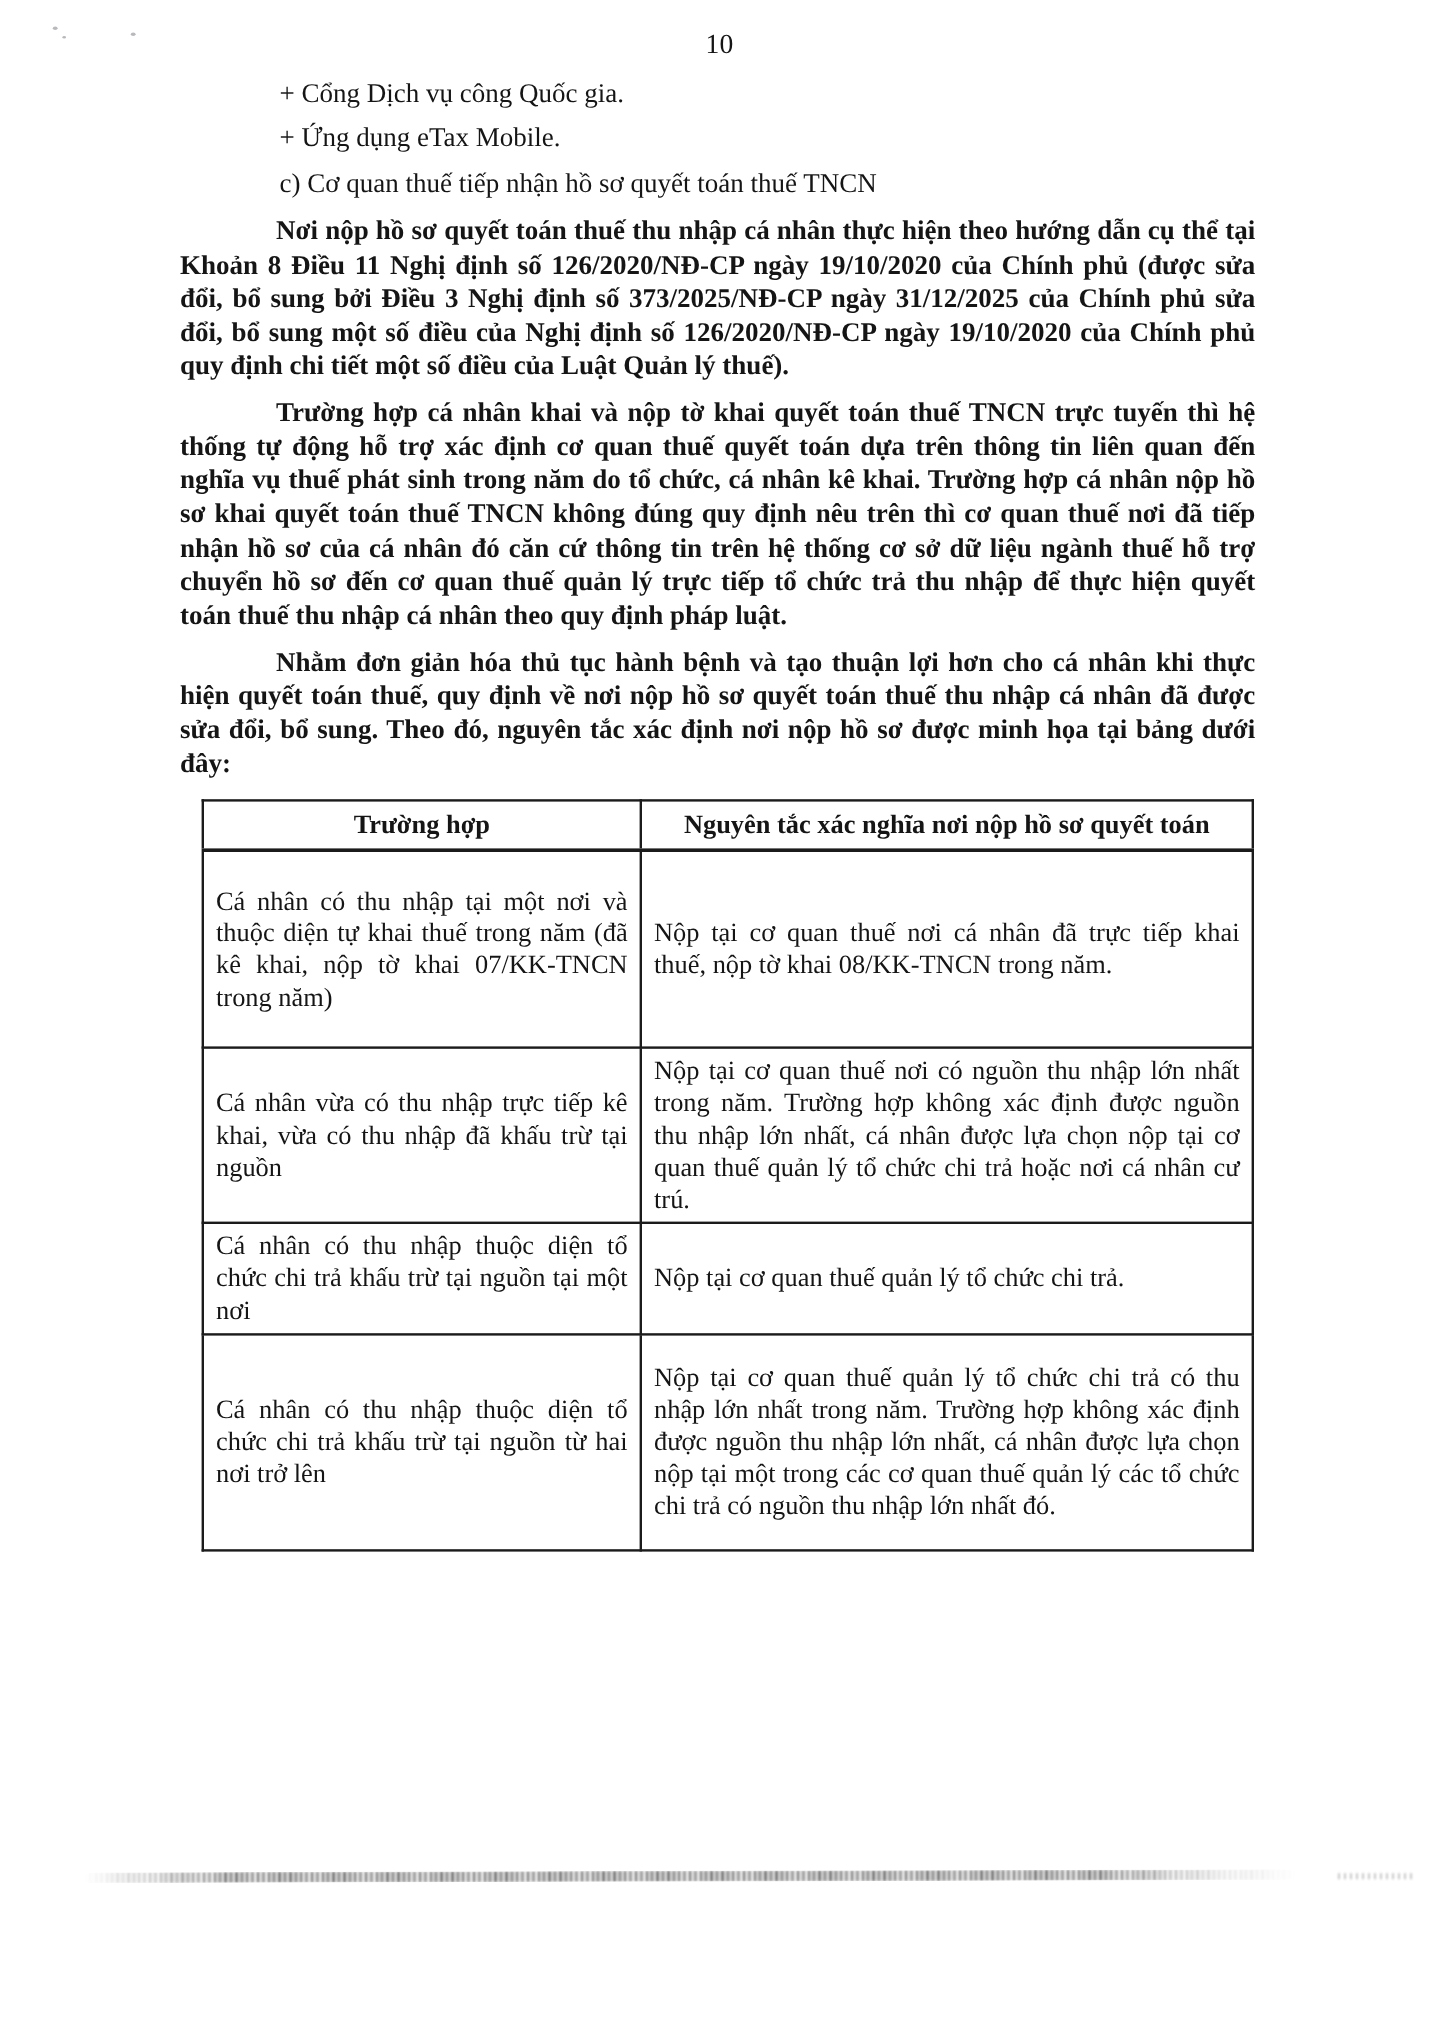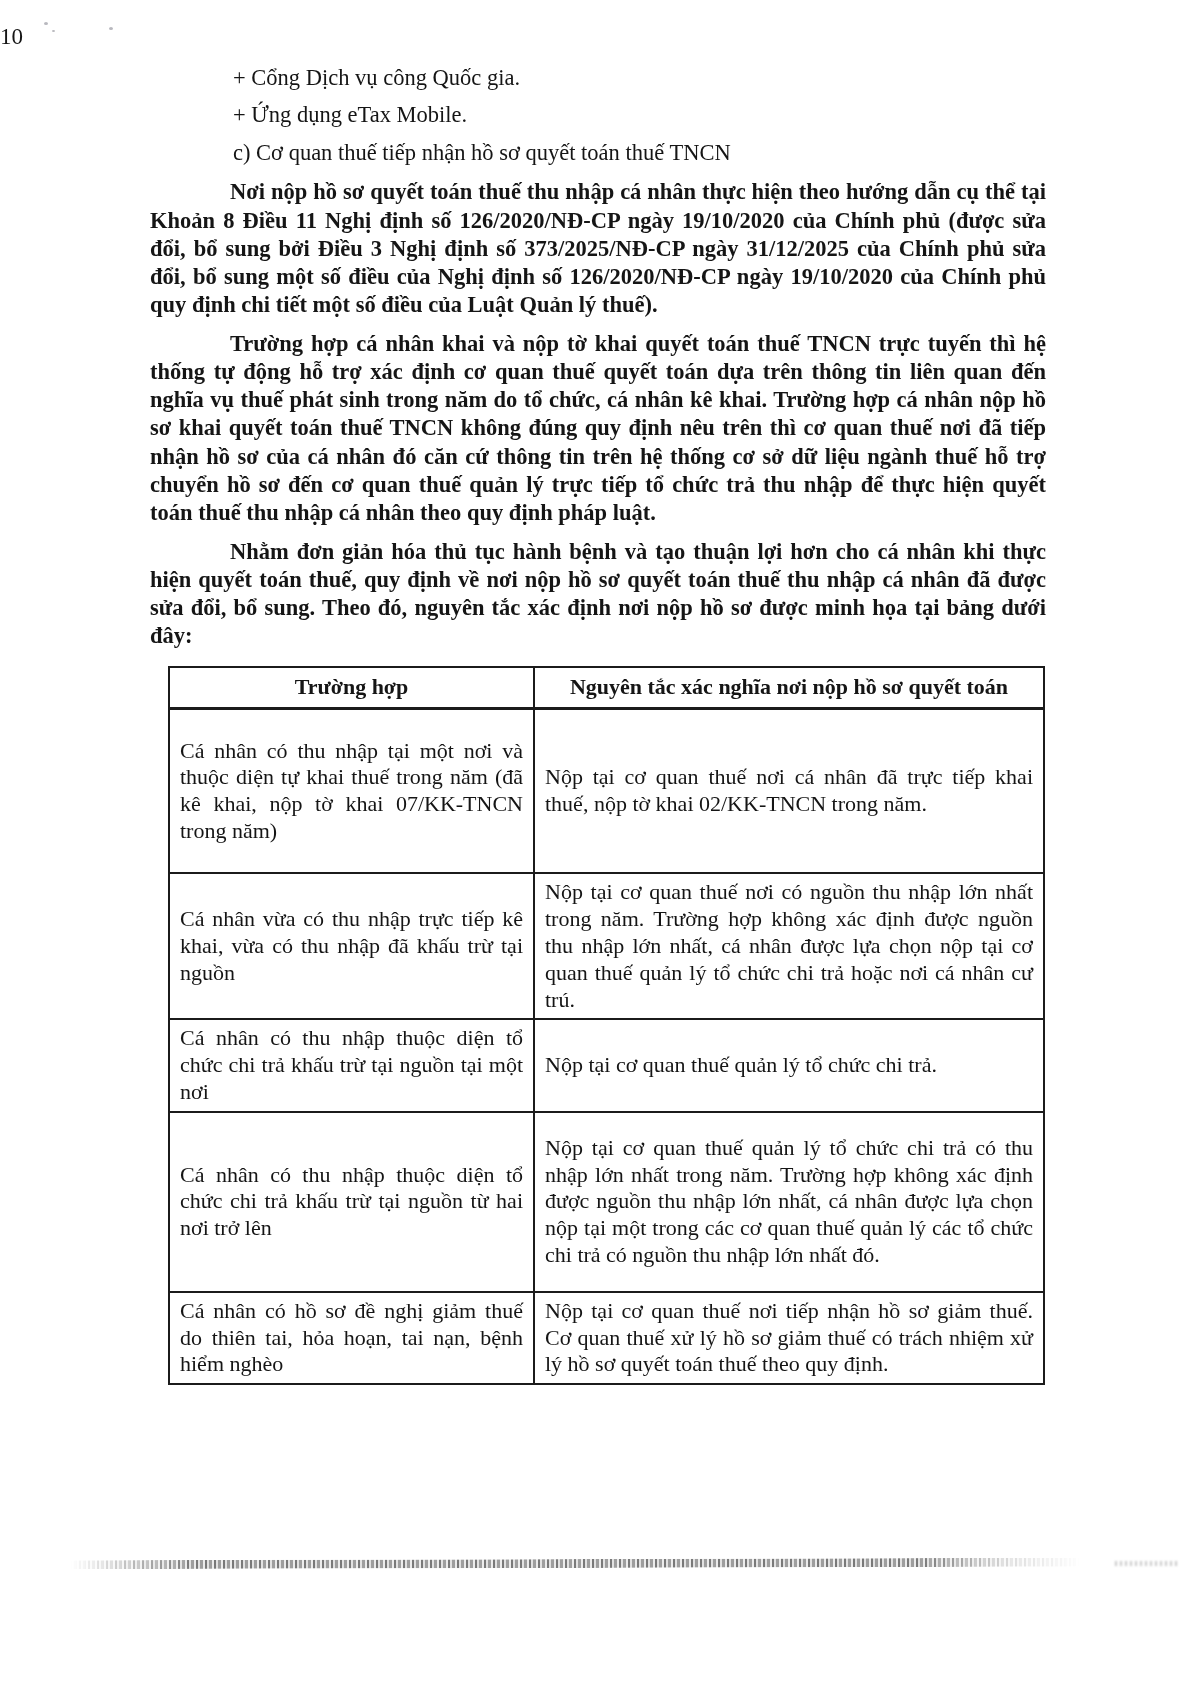--- a/index.html
+++ b/index.html
@@ -10,21 +10,21 @@
   body {
     position: relative;
     width: 1199px;
     height: 1684px;
     font-family: "Liberation Serif", "DejaVu Serif", serif;
     color: #151515;
     overflow: hidden;
   }
   .page-number {
     padding-top: 24px;
-    text-align: left;
+    text-align: center;
     font-size: 23px;
   }
   .content {
     margin: 14px 151px 0 150px; 
     font-size: 22.5px;
     line-height: 1.25;
   }
   .plus-line {
     margin: 9px 0 0 0;
     padding-left: 83px;
@@ -138,38 +138,34 @@
       </colgroup>
       <thead>
         <tr>
           <th>Trường hợp</th>
           <th>Nguyên tắc xác nghĩa nơi nộp hồ sơ quyết toán</th>
         </tr>
       </thead>
       <tbody>
         <tr class="row-1">
           <td>Cá nhân có thu nhập tại một nơi và thuộc diện tự khai thuế trong năm (đã kê khai, nộp tờ khai 07/KK-TNCN trong năm)</td>
-          <td>Nộp tại cơ quan thuế nơi cá nhân đã trực tiếp khai thuế, nộp tờ khai 02/KK-TNCN trong năm.</td>
+          <td>Nộp tại cơ quan thuế nơi cá nhân đã trực tiếp khai thuế, nộp tờ khai 08/KK-TNCN trong năm.</td>
         </tr>
         <tr class="row-2">
           <td>Cá nhân vừa có thu nhập trực tiếp kê khai, vừa có thu nhập đã khấu trừ tại nguồn</td>
           <td>Nộp tại cơ quan thuế nơi có nguồn thu nhập lớn nhất trong năm. Trường hợp không xác định được nguồn thu nhập lớn nhất, cá nhân được lựa chọn nộp tại cơ quan thuế quản lý tổ chức chi trả hoặc nơi cá nhân cư trú.</td>
         </tr>
         <tr class="row-3">
           <td>Cá nhân có thu nhập thuộc diện tổ chức chi trả khấu trừ tại nguồn tại một nơi</td>
           <td>Nộp tại cơ quan thuế quản lý tổ chức chi trả.</td>
         </tr>
         <tr class="row-4">
           <td>Cá nhân có thu nhập thuộc diện tổ chức chi trả khấu trừ tại nguồn từ hai nơi trở lên</td>
           <td>Nộp tại cơ quan thuế quản lý tổ chức chi trả có thu nhập lớn nhất trong năm. Trường hợp không xác định được nguồn thu nhập lớn nhất, cá nhân được lựa chọn nộp tại một trong các cơ quan thuế quản lý các tổ chức chi trả có nguồn thu nhập lớn nhất đó.</td>
         </tr>
-        <tr class="row-5">
-          <td>Cá nhân có hồ sơ đề nghị giảm thuế do thiên tai, hỏa hoạn, tai nạn, bệnh hiểm nghèo</td>
-          <td>Nộp tại cơ quan thuế nơi tiếp nhận hồ sơ giảm thuế. Cơ quan thuế xử lý hồ sơ giảm thuế có trách nhiệm xử lý hồ sơ quyết toán thuế theo quy định.</td>
-        </tr>
       </tbody>
     </table>
 
   </div>
 
   <div class="scan-line"></div>
   <div class="scan-line-tail"></div>
 
 </div>
 

